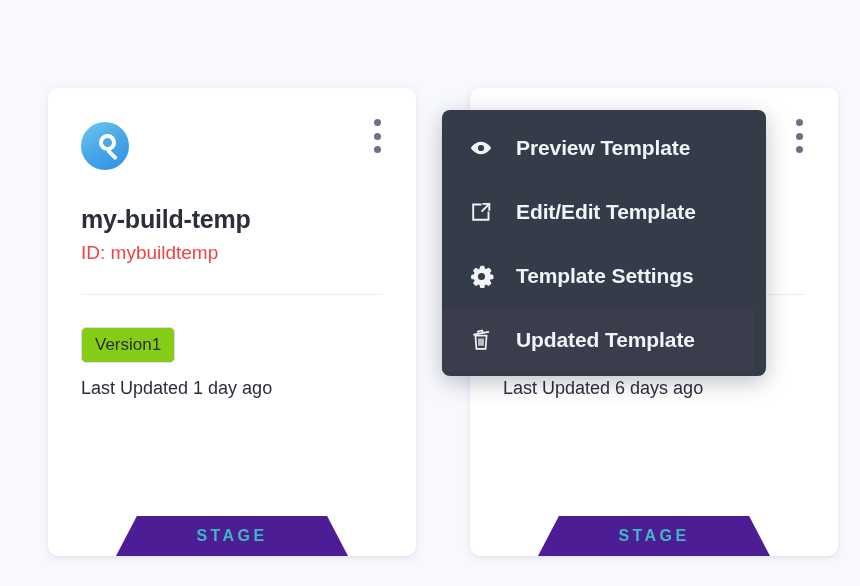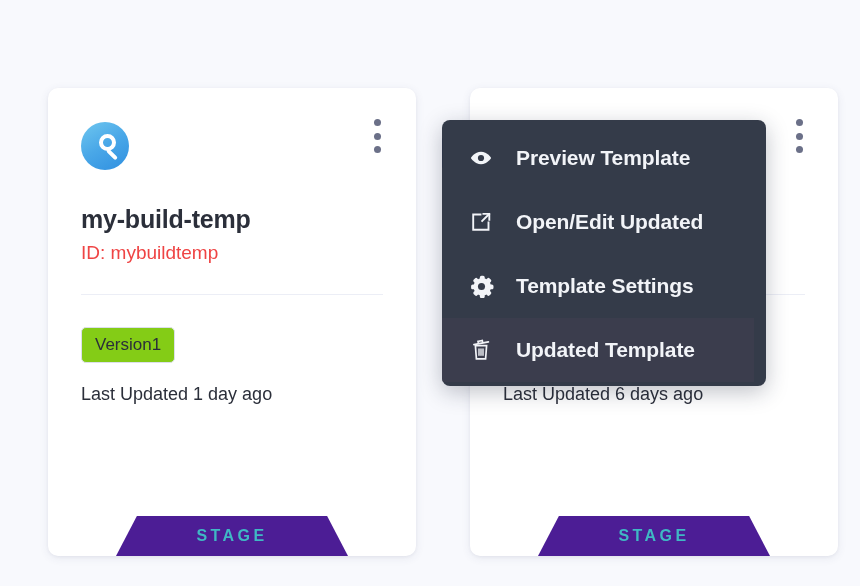--- a/index.html
+++ b/index.html
@@ -127,21 +127,21 @@
     padding: 8px 13px 9px 13px;
     border: 1px solid #dcdfeb;
     border-radius: 5px;
     background: #84cc16;
     font-size: 17px;
     color: #2b2f3a;
     line-height: 1;
   }
 
   .last-updated {
-    margin-top: 21px;
+    margin-top: 15px;
     font-size: 18px;
     color: #2b2f3a;
   }
 
   
   .stage-ribbon {
     position: absolute;
     left: 50%;
     bottom: 0;
     transform: translateX(-50%);
@@ -155,21 +155,21 @@
     display: flex;
     align-items: center;
     justify-content: center;
     clip-path: polygon(9% 0%, 91% 0%, 100% 100%, 0% 100%);
     border-radius: 8px 8px 0 0;
   }
 
   
   .context-menu {
     position: absolute;
-    top: 120px;
+    top: 110px;
     left: 442px;
     width: 324px;
     background: #343b49;
     border-radius: 8px;
     box-shadow: 0 6px 22px rgba(30, 36, 56, 0.28);
     padding: 6px 12px 4px 0;
     overflow: hidden;
     z-index: 20;
   }
 
@@ -289,21 +289,21 @@
   </div>
 
   <div class="menu-item">
     <span class="menu-icon">
       <svg width="24" height="24" viewBox="0 0 24 24" fill="none" stroke="#f2f4f8" stroke-width="1.9" stroke-linecap="square">
         <path d="M11.5 4.5H4.2v15.3h15.3v-7.3"></path>
         <path d="M13.2 10.9 20 4.2"></path>
         <path d="M14.4 3.9H20.3v5.9"></path>
       </svg>
     </span>
-    <span class="menu-label">Open/Edit Updated</span>
+    <span class="menu-label">Edit/Edit Template</span>
   </div>
 
   <div class="menu-item">
     <span class="menu-icon">
       <svg width="25" height="25" viewBox="0 0 24 24" fill="#f2f4f8">
         <path d="M12 1.6c-.9 0-1.6.7-1.6 1.6v1.1c-.6.2-1.1.4-1.6.7l-.8-.8a1.6 1.6 0 0 0-2.3 0L4.6 5.3a1.6 1.6 0 0 0 0 2.3l.8.8c-.3.5-.5 1-.7 1.6H3.6a1.6 1.6 0 0 0-1.6 1.6v1.5c0 .9.7 1.6 1.6 1.6h1.1c.2.6.4 1.1.7 1.6l-.8.8a1.6 1.6 0 0 0 0 2.3l1.1 1.1a1.6 1.6 0 0 0 2.3 0l.8-.8c.5.3 1 .5 1.6.7v1.1c0 .9.7 1.6 1.6 1.6h1.5c.9 0 1.6-.7 1.6-1.6v-1.1c.6-.2 1.1-.4 1.6-.7l.8.8a1.6 1.6 0 0 0 2.3 0l1.1-1.1a1.6 1.6 0 0 0 0-2.3l-.8-.8c.3-.5.5-1 .7-1.6h1.1c.9 0 1.6-.7 1.6-1.6v-1.5c0-.9-.7-1.6-1.6-1.6h-1.1c-.2-.6-.4-1.1-.7-1.6l.8-.8a1.6 1.6 0 0 0 0-2.3l-1.1-1.1a1.6 1.6 0 0 0-2.3 0l-.8.8c-.5-.3-1-.5-1.6-.7V3.2c0-.9-.7-1.6-1.6-1.6Z"></path>
         <circle cx="12" cy="12" r="3.4" fill="#343b49"></circle>
       </svg>
     </span>
     <span class="menu-label">Template Settings</span>

